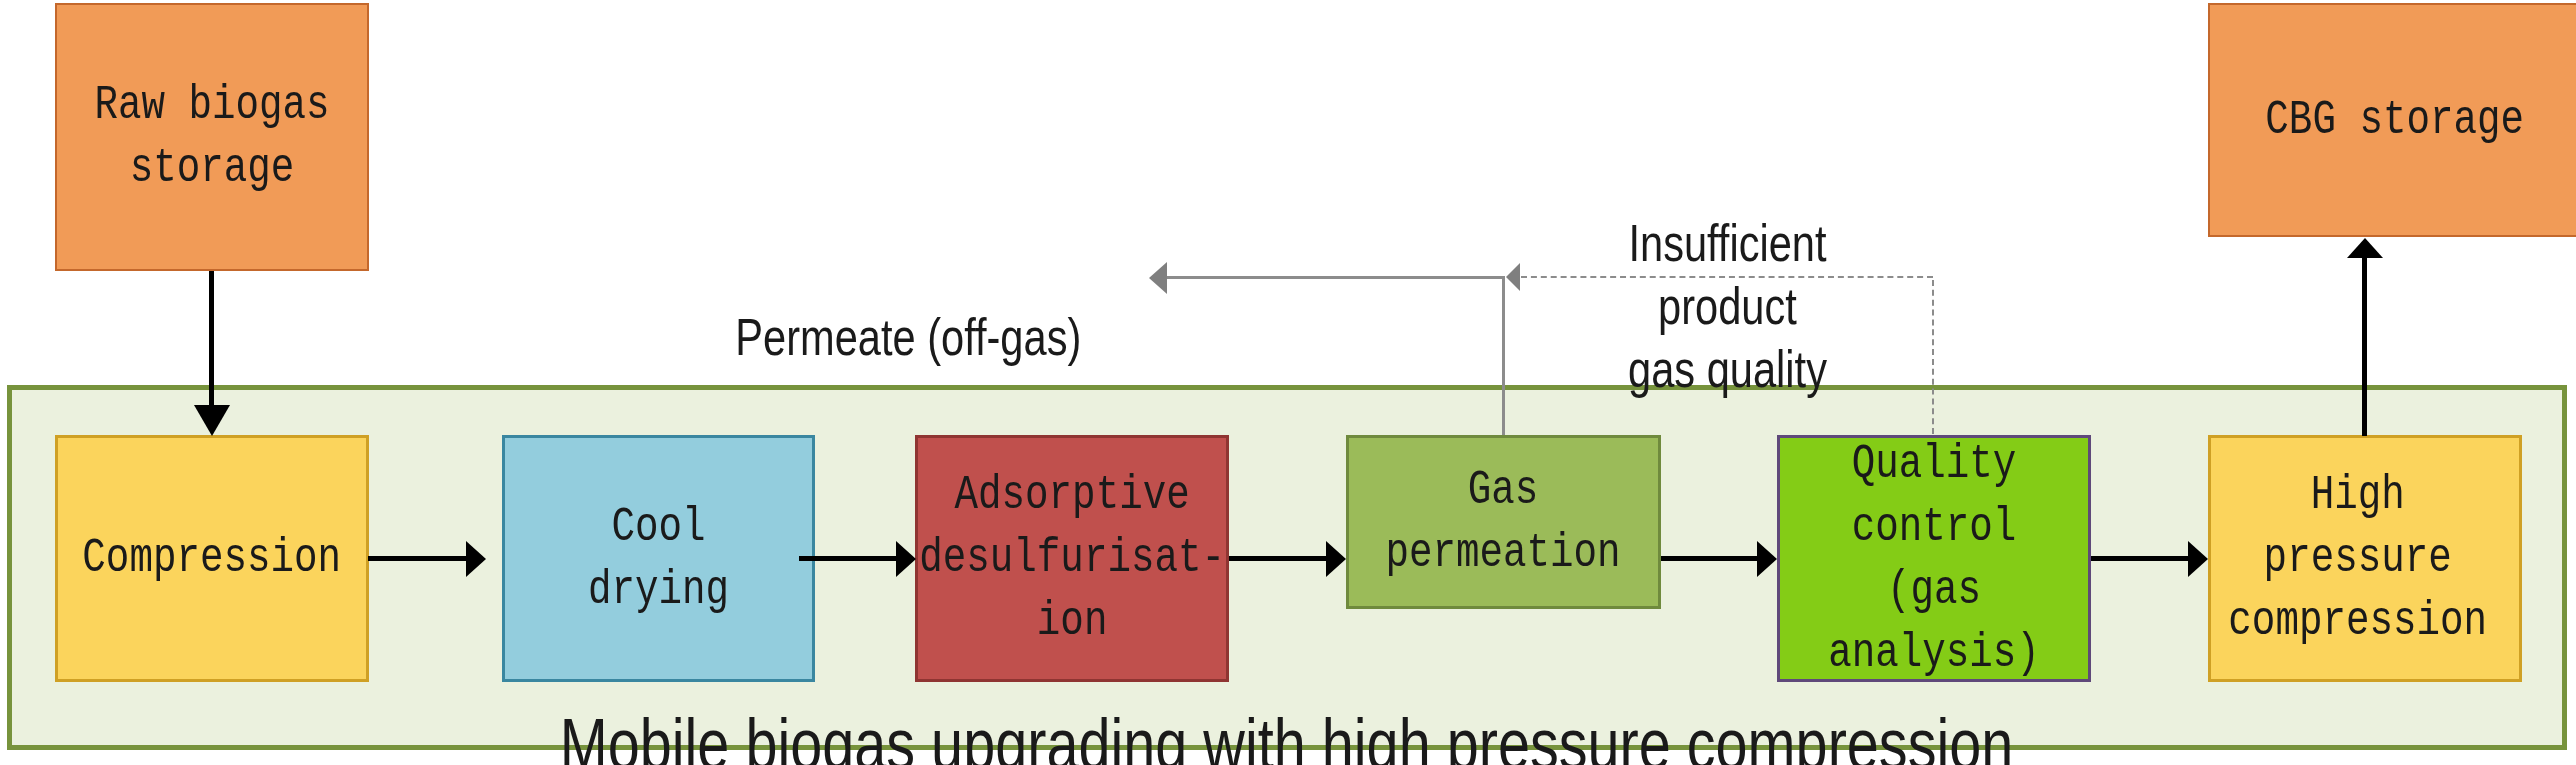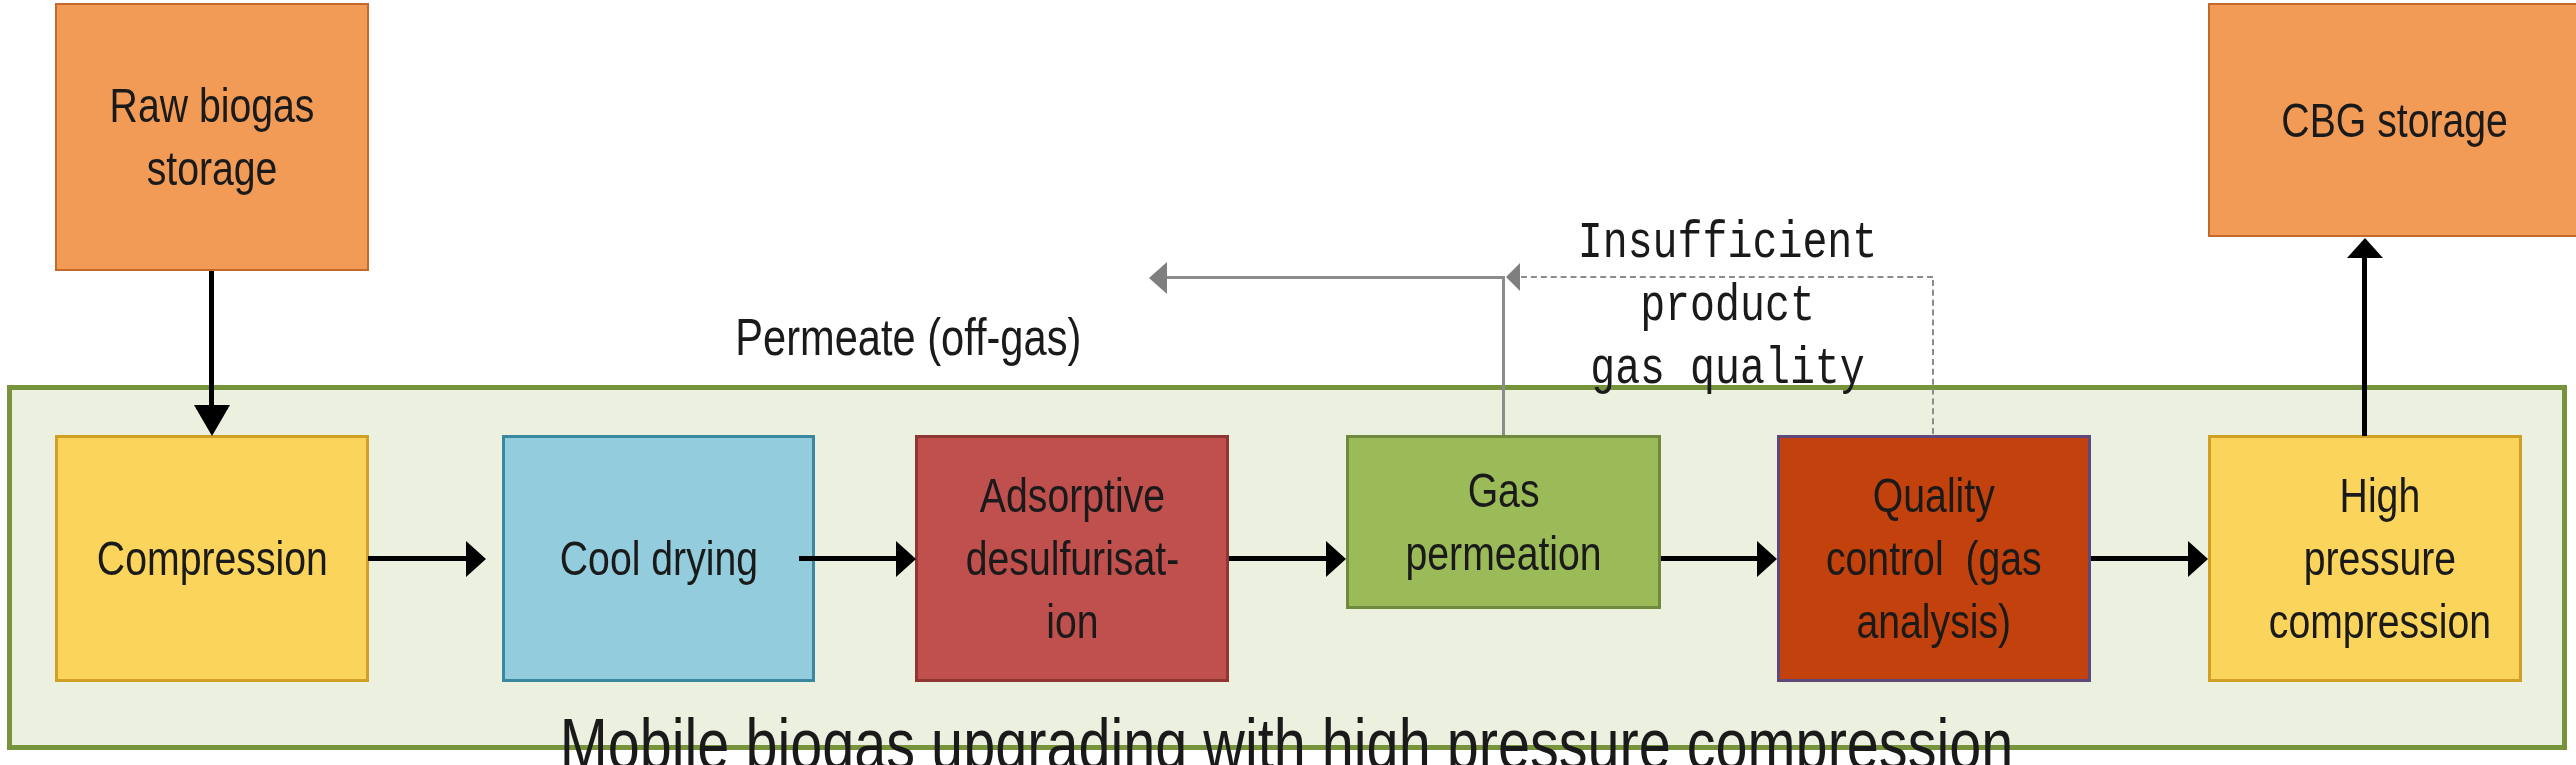--- a/index.html
+++ b/index.html
@@ -8,30 +8,30 @@
     width:2576px;height:766px;
     font-family:"Liberation Sans","DejaVu Sans",sans-serif;
     color:#1a1a1a;
     overflow:hidden;
   }
   
   .node{
     position:absolute;
     display:flex;align-items:center;justify-content:center;
     text-align:center;box-sizing:border-box;
-    font-size:49px;line-height:63px;
+    font-size:49px;line-height:63px;font-family:Liberation Mono, monospace;
   }
   .node .lbl{display:inline-block;transform:scaleX(0.8);white-space:pre-wrap;}
   .storage{background:#F19B57;border:2.7px solid #C4682C;z-index:2;}
   .step{border:3.3px solid;z-index:2;}
   .fill-yellow{background:#FBD45C;border-color:#CFA024;}
   .fill-blue{background:#93CDDD;border-color:#3A87A0;margin-left:16px;}
   .fill-red{background:#C0504D;border-color:#8F3532;}
   .fill-green{background:#9BBB59;border-color:#6F8A3D;}
-  .fill-purple{background:#c2410c;border-color:#5F497A;}
+  .fill-purple{background:#84cc16;border-color:#5F497A;}
   
   .container{
     position:absolute;left:6.7px;top:385px;width:2560px;height:365px;
     background:#EBF1DE;border:5.3px solid #77933C;box-sizing:border-box;z-index:1;
   }
   .container-label{
     position:absolute;left:6.7px;top:682px;width:2560px;height:64px;
     display:flex;align-items:center;justify-content:center;
     font-size:72px;line-height:64px;z-index:2;text-align:center;margin-top:30px;
   }
@@ -121,17 +121,17 @@
 <div class="gray-shaft" style="left:1166px;top:276px;width:339px;height:3.3px;"></div>
 <div class="tri tri-left-gray" style="left:1149px;top:262px;"></div>
 
 <div class="dash-v" style="left:1932px;top:280px;height:154px;"></div>
 <div class="dash-h" style="left:1521px;top:276px;width:412px;"></div>
 <div class="tri tri-left-gray-sm" style="left:1506px;top:263px;"></div>
 
 <div class="annot" style="left:692px;top:268px;width:433px;margin-top:38px;">
   <span class="lbl">Permeate (off-gas)</span>
 </div>
-<div class="annot" style="left:1521px;top:212px;width:413px;font-family:Liberation Mono, monospace;">
+<div class="annot" style="left:1521px;top:212px;width:413px;">
   <span class="lbl">Insufficient product
 gas quality</span>
 </div>
 
 
 </body></html>

